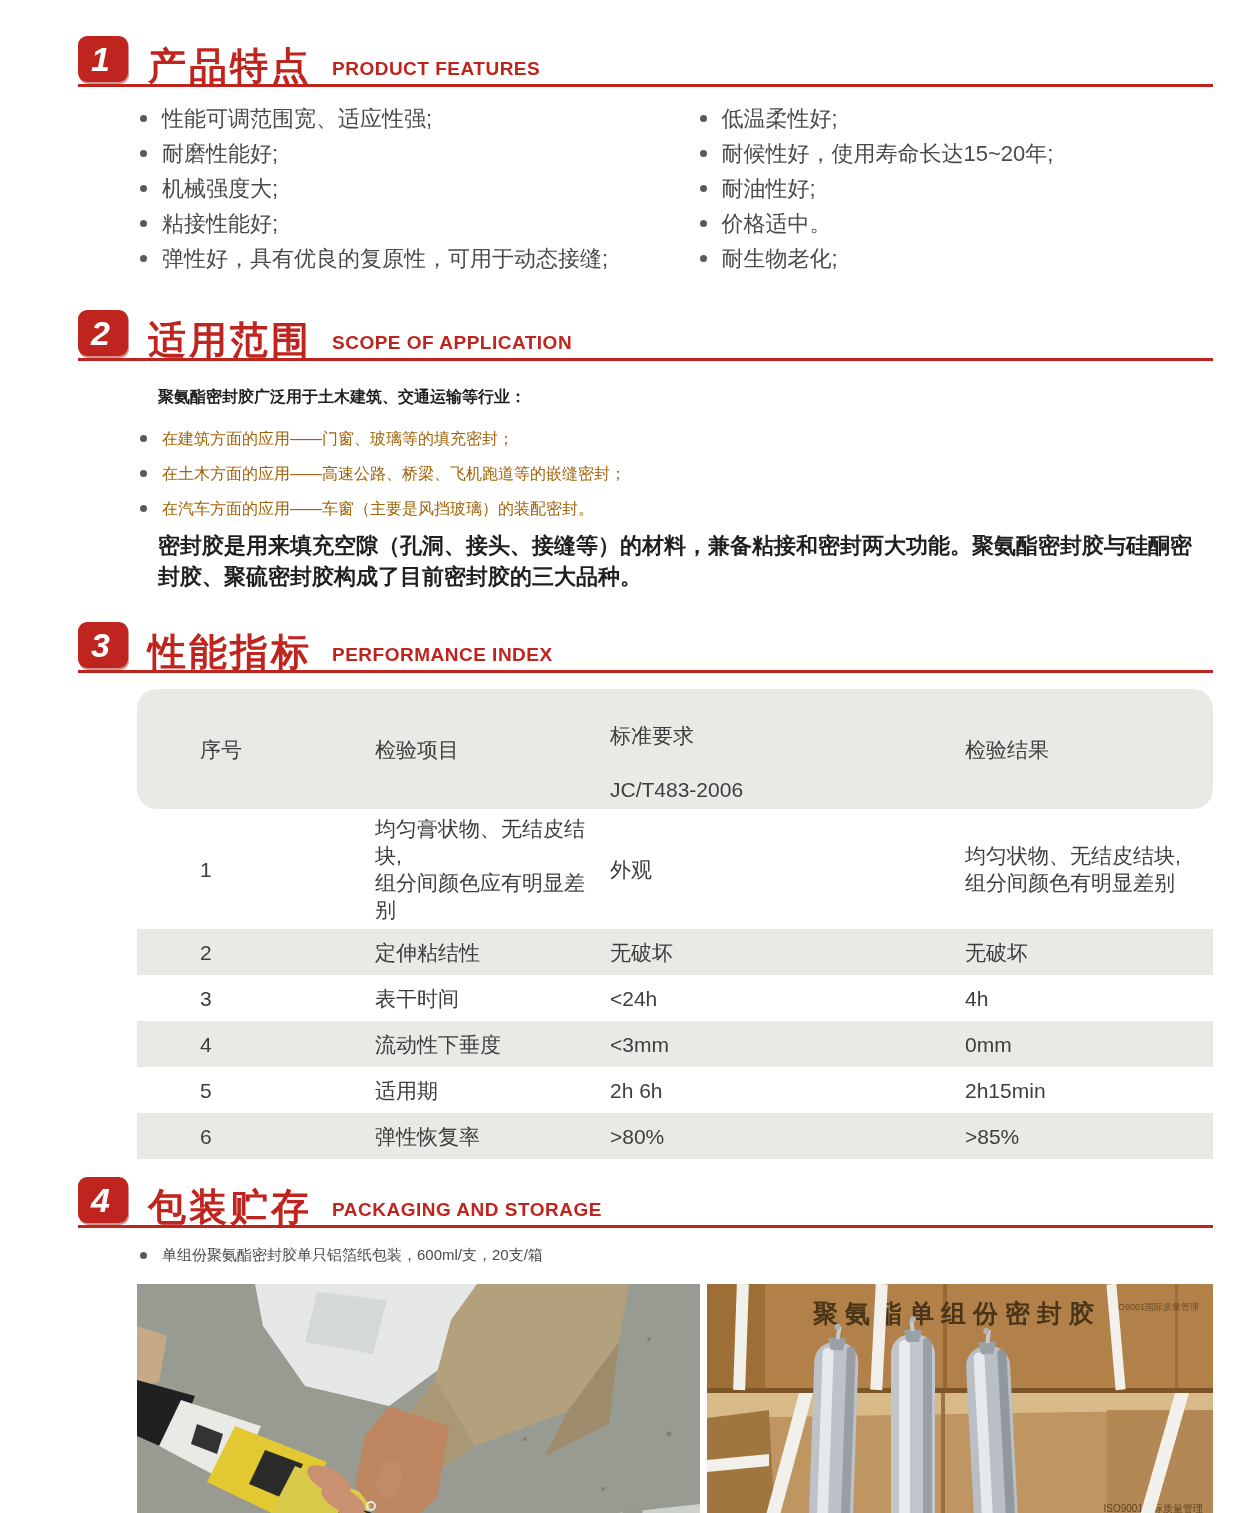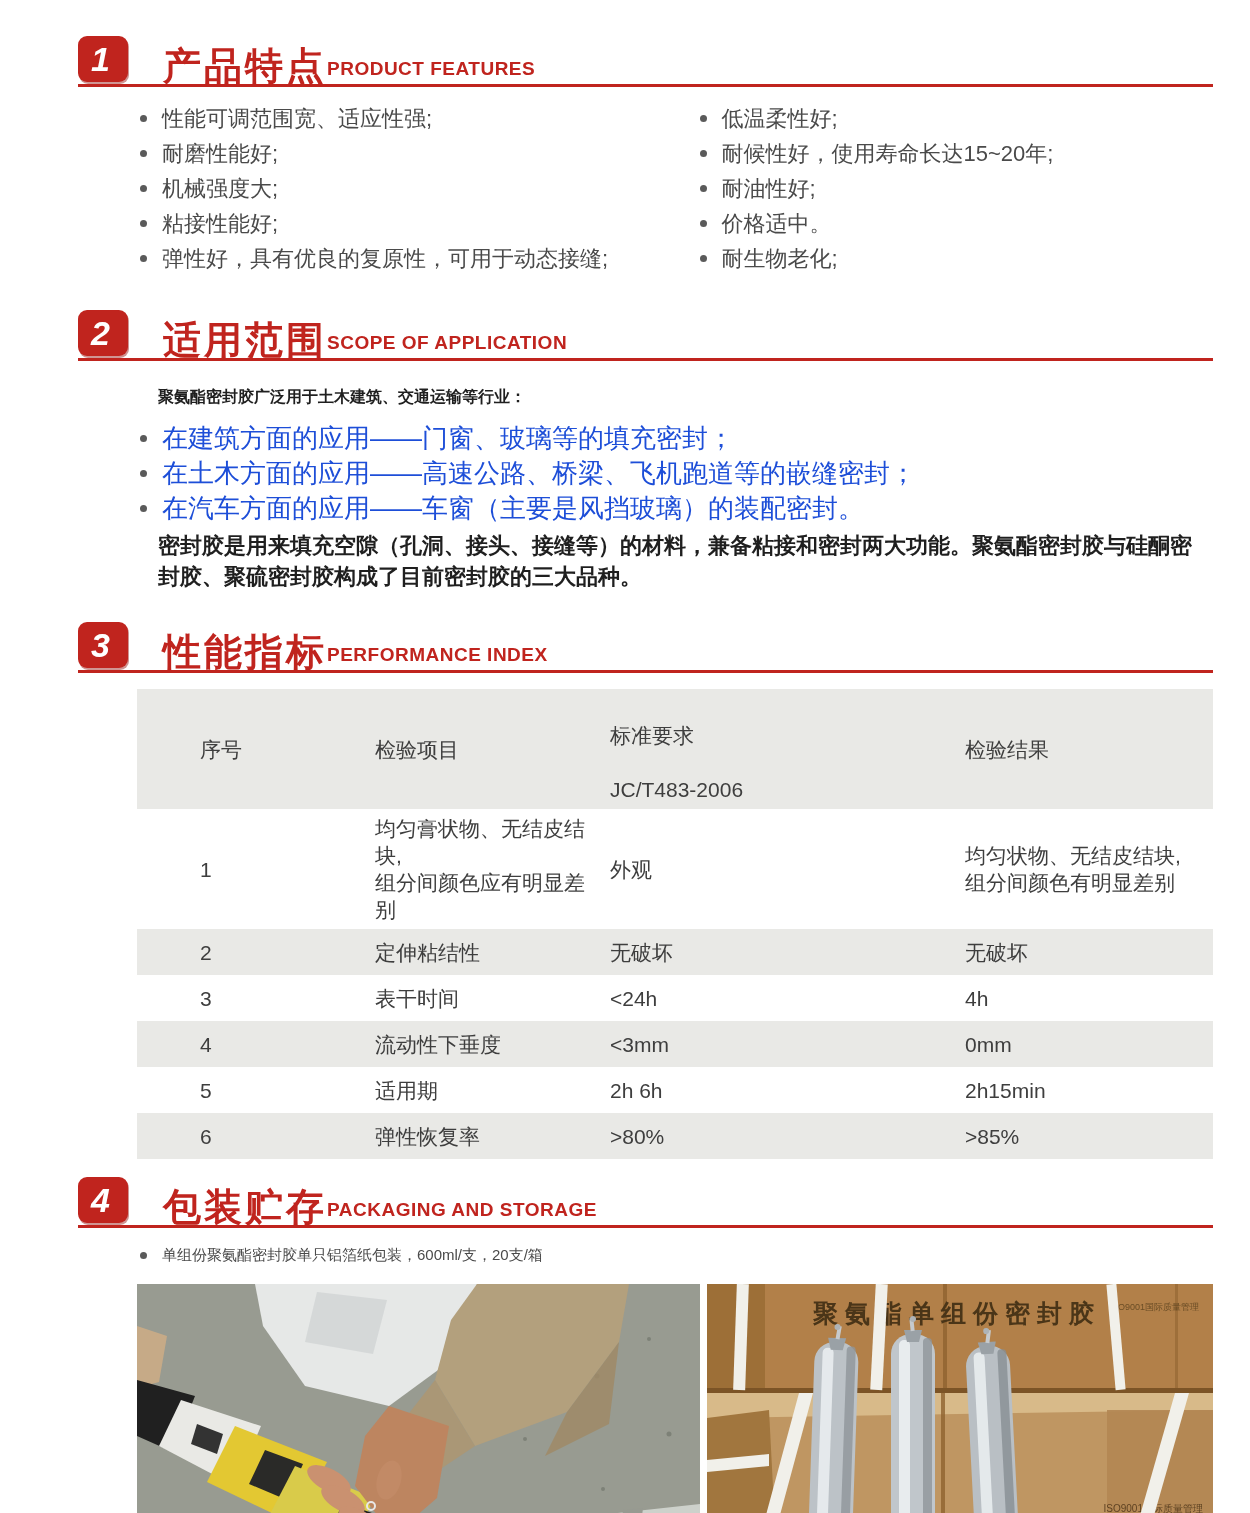--- a/index.html
+++ b/index.html
@@ -13,22 +13,22 @@
   .page{width:1250px;min-height:1513px;background:#fff;overflow:hidden;}
 
   
   .sec-head{display:flex;align-items:flex-end;margin:0 37px 0 78px;
             border-bottom:3px solid var(--red,#c0241e);padding-bottom:2px;}
   .sec-head .badge{width:50px;height:46px;flex:none;background:var(--red,#c0241e);
             border-radius:9px;color:#fff;font-size:34px;font-weight:700;font-style:italic;
             display:flex;align-items:center;justify-content:center;padding-right:5px;
             box-shadow:1px 2px 0 rgba(150,20,15,.45);}
   .sec-head .cn{color:var(--red,#c0241e);font-size:38px;font-weight:800;letter-spacing:3px;
-            line-height:1;margin-left:35px;transform:translateY(3px);}
-  .sec-head .en{color:var(--red,#c0241e);font-size:19px;font-weight:700;margin-left:0;
+            line-height:1;margin-left:20px;transform:translateY(3px);}
+  .sec-head .en{color:var(--red,#c0241e);font-size:19px;font-weight:700;margin-left:20px;
             padding-bottom:2px;letter-spacing:.5px;}
 
   .mt-s1{margin-top:36px;}
   .mt-s2{margin-top:34px;}
   .mt-s3{margin-top:30px;}
   .mt-s4{margin-top:18px;}
 
   
   .features{display:flex;margin:14px 37px 0 137px;}
   .features ul{list-style:none;flex:1 1 52%;text-align:center;}
@@ -36,31 +36,31 @@
   .features li{display:flex;align-items:flex-start;line-height:35px;
                font-size:22px;color:var(--text-gray,#4a4a4a);}
   .dot{width:7px;height:7px;border-radius:50%;background:#5a5a5a;flex:none;
        margin:14px 15px 0 3px;}
 
   
   .scope{margin:20px 40px 0 137px;}
   .scope .intro{font-size:16px;font-weight:700;color:var(--text-dark,#1f1f1f);
                 margin:0 0 8px 21px;line-height:32px;}
   .scope ul{list-style:none;}
-  .scope li{display:flex;align-items:flex-start;font-size:26px;color:#1d4ed8;line-height:35px;}
+  .scope li{display:flex;align-items:flex-start;font-size:16px;color:#a16207;line-height:35px;}
   .scope .dot{margin-top:14px;}
   .scope .note{font-size:22px;font-weight:700;color:var(--text-dark,#1f1f1f);
                margin:4px 0 0 21px;line-height:31px;}
 
   
   .ptable{margin:16px 37px 0 137px;font-size:21px;color:#3e3e3e;}
   .trow{display:grid;grid-template-columns:175px 235px 355px 1fr;
         align-items:center;padding-left:63px;min-height:46px;}
   .trow .cell{white-space:pre-line;line-height:27px;padding:6px 10px 6px 0;}
-  .thead{background:var(--stripe,#e9e9e6);min-height:56px;}
+  .thead{background:var(--stripe,#e9e9e6);min-height:56px;border-radius:20px;}
   .tbody .trow:nth-child(odd){background:#fff;}
   .tbody .trow:nth-child(even){background:var(--stripe,#e9e9e6);}
   .tbody .trow:first-child{min-height:88px;}
 
   
   .pack-line{display:flex;align-items:flex-start;margin:12px 37px 0 137px;
              font-size:15px;color:var(--text-gray,#4a4a4a);line-height:30px;}
   .pack-line .dot{margin-top:12px;}
 
   .photos{display:flex;gap:7px;margin:14px 37px 30px 137px;height:345px;}

